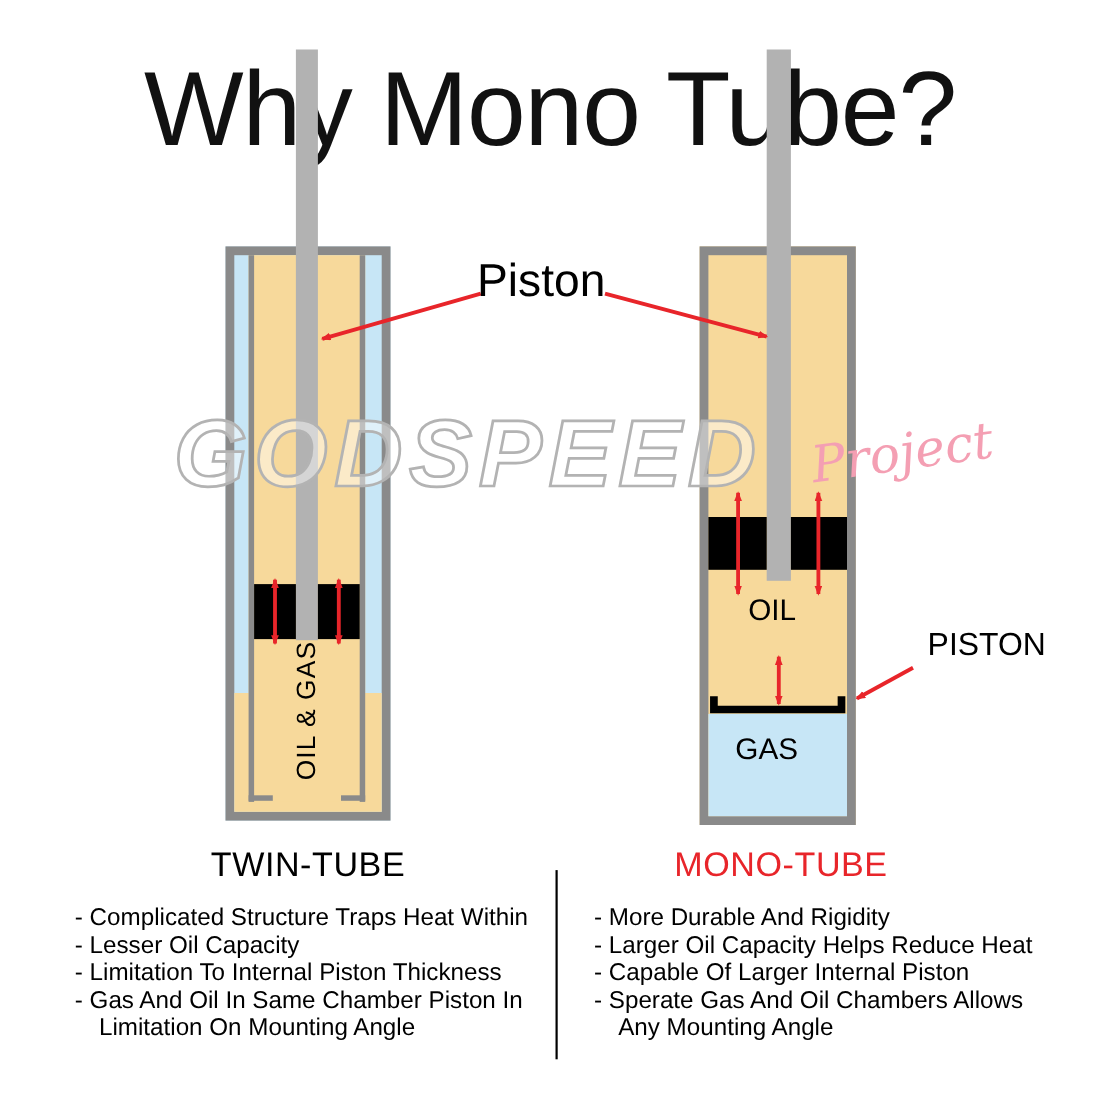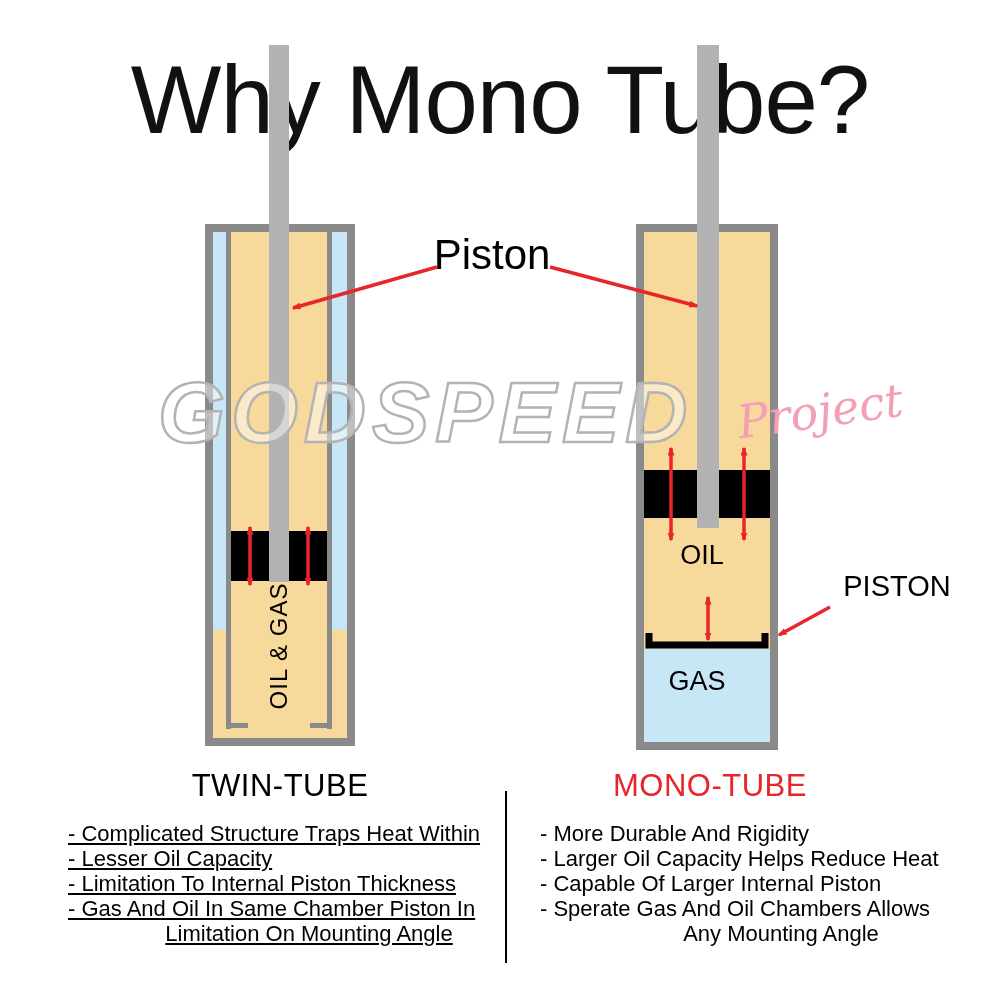--- a/index.html
+++ b/index.html
@@ -40,23 +40,23 @@
   .floating-label{left:812px;top:568px;width:170px;text-align:center;
                   font-size:29px;line-height:36px;z-index:12;}
 
   
   .heading-twin{left:180px;top:768px;width:200px;text-align:center;
                 font-size:31px;letter-spacing:0.5px;z-index:12;}
   .heading-mono{left:610px;top:768px;width:200px;text-align:center;
                 font-size:31px;letter-spacing:0.5px;color:#e8252a;z-index:12;}
   .divider{left:505px;top:791px;width:2px;height:172px;background:#000;z-index:12;}
   .bullets{top:821px;width:460px;font-size:22px;line-height:25px;z-index:12;}
-  .bullets-left{left:68px;text-decoration:underline;}
+  .bullets-left{left:68px;}
   .bullets-right{left:540px;}
-  .bullet.cont{padding-left:22px;text-align:center;}
+  .bullet.cont{padding-left:22px;}
 
   
   .overlay{left:0;top:0;width:1000px;height:1000px;z-index:10;pointer-events:none;}
   .wm-main{font-family:"Liberation Sans",sans-serif;font-style:italic;font-weight:bold;
            font-size:86px;letter-spacing:6px;}
   .wm-sub{font-family:"DejaVu Serif",serif;font-style:italic;font-size:46px;}
 </style>
 </head>
 <body>
 

